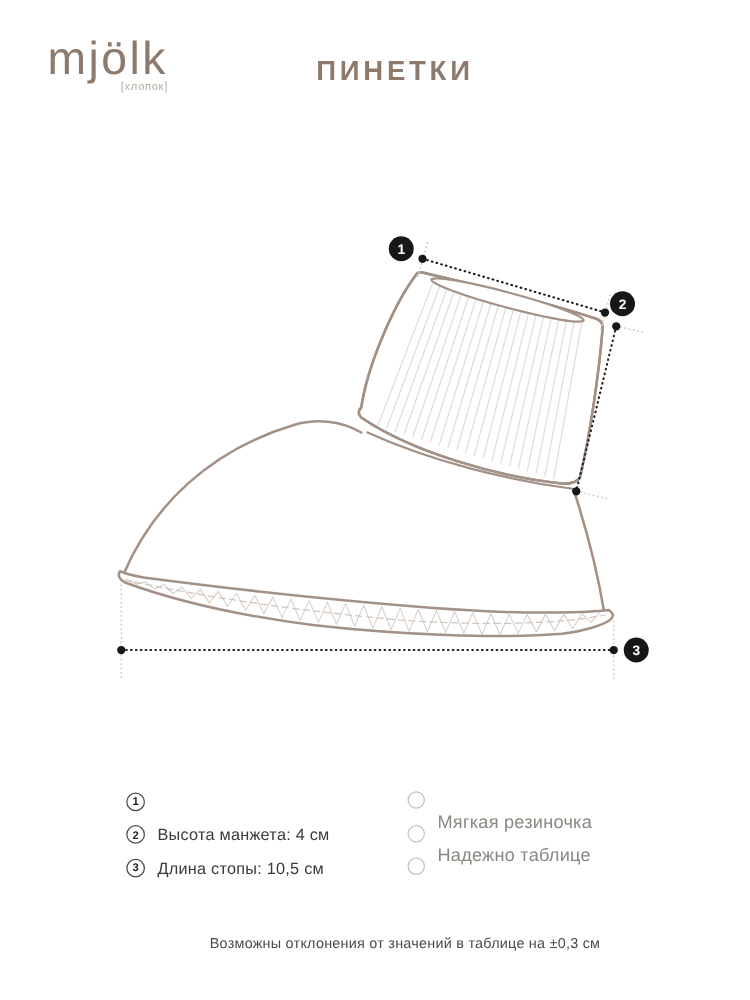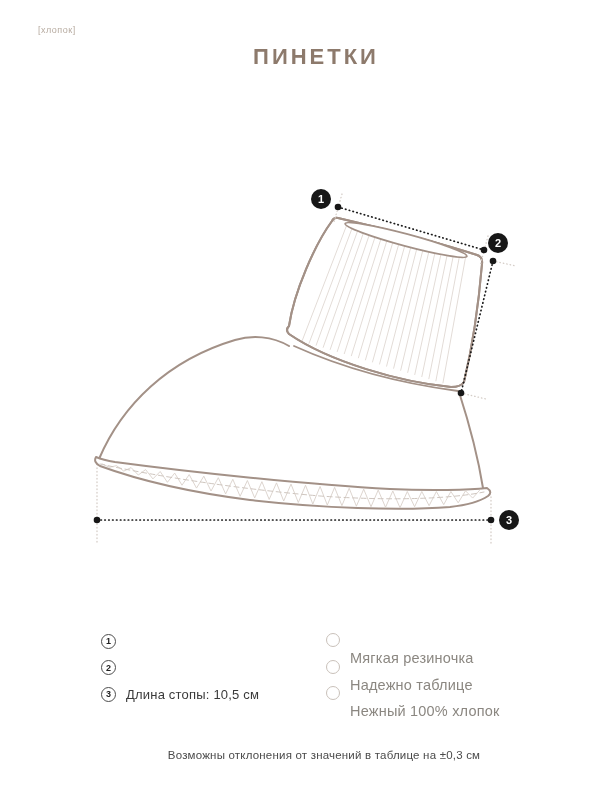--- a/index.html
+++ b/index.html
@@ -45,20 +45,21 @@
     position:absolute;top:749px;left:0;width:100%;text-align:center;
     font-size:11.5px;color:#4a4a4a;letter-spacing:.2px;padding-left:24px;
   }
 </style>
 </head>
 <body>
 
 <div class="page">
 
   <div class="logo">
+    <div class="logo-main">mjölk</div>
     <div class="logo-sub">[хлопок]</div>
   </div>
   <h1 class="title">ПИНЕТКИ</h1>
 
   <svg class="diagram" viewBox="0 0 600 800" stroke-linecap="round" stroke-linejoin="round">
     <defs>
       <clipPath id="cuffClip">
         <path d="M 338,218 C 385,229 440,243 477,255 Q 483,257 482,264
                  C 479,300 472,348 464,382 Q 461,387 451,387
                  C 400,382 330,362 289,334 Q 285,330 289,326
@@ -157,36 +158,36 @@
       <text class="marker-num" x="509" y="520" dy="3.9" text-anchor="middle">3</text>
     </g>
   </svg>
 
   <div class="legend-left">
     <div class="lrow">
       <span class="numcirc">1</span>
     </div>
     <div class="lrow">
       <span class="numcirc">2</span>
+      <span class="ltext">Высота манжета: 4 см</span>
     </div>
     <div class="lrow">
       <span class="numcirc">3</span>
       <span class="ltext">Длина стопы: 10,5 см</span>
     </div>
   </div>
 
   <div class="legend-right">
     <div class="lrow">
       <span class="fcirc"></span>
       <span class="ftext">Мягкая резиночка</span>
     </div>
     <div class="lrow">
       <span class="fcirc"></span>
       <span class="ftext">Надежно таблице</span>
     </div>
     <div class="lrow">
       <span class="fcirc"></span>
-      <span class="ftext">Нежный 100% хлопок</span>
     </div>
   </div>
 
   <div class="footer-note">Возможны отклонения от значений в таблице на ±0,3 см</div>
 </div>
 
 </body></html>

